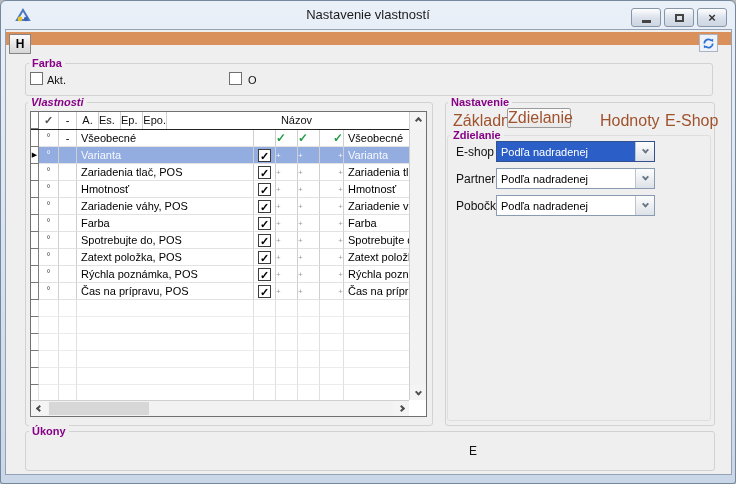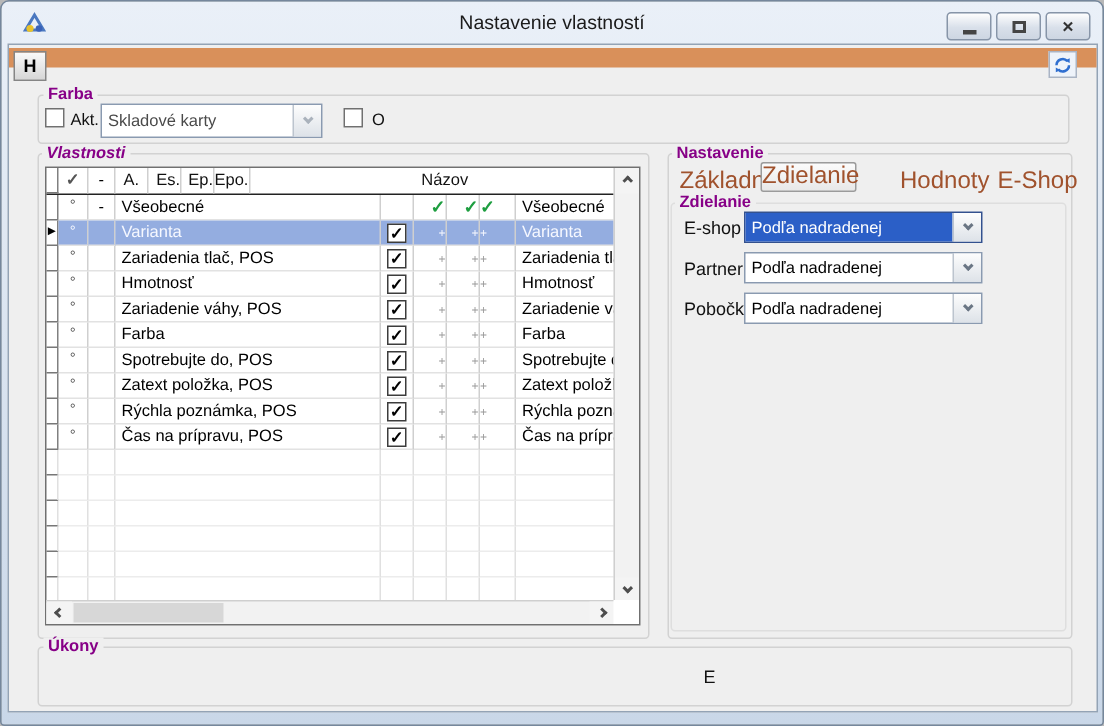--- a/index.html
+++ b/index.html
@@ -67,22 +67,22 @@
   .thead { height:18px; line-height:17px; border-bottom:1px solid #222; }
   .c { border-right:1px solid #cfcfcf; overflow:hidden; white-space:nowrap; height:100%; }
   .trow .c { border-bottom:1px solid #e2e2e2; }
   .trow.empty .c { border-bottom:1px solid #ececec; border-right:1px solid #e0e0e0; }
   .c.ind { width:8px; border-right:1px solid #808080; border-bottom:1px solid #777 !important;
            font-size:7px; line-height:16px; text-align:center; color:#000; overflow:visible; }
   .c.icn { width:20px; text-align:center; color:#555; }
   .c.mns { width:18px; text-align:center; }
   .c.plc { width:177px; padding-left:4px; }
   .c.a   { width:22px; display:flex; align-items:center; justify-content:center; }
-  .c.es, .c.ep { width:22px; text-align:right; }
-  .c.epo { width:24px; text-align:left; }
+  .c.es, .c.ep { width:22px; text-align:left; }
+  .c.epo { width:24px; text-align:right; }
   .c.nm  { flex:1; padding-left:4px; border-right:none; }
   .hlbl  { text-align:center; padding-left:0 !important; color:#111; }
   .hcheck { color:#8e8e8e; font-weight:bold; }
   .cbx { display:inline-block; width:13px; height:13px; background:#fff; border:1px solid #3c3c3c;
          font-size:11px; font-weight:bold; line-height:12px; text-align:center; color:#000; }
   .gcheck { color:#1e9e40; font-weight:bold; font-size:12px; }
   .dotc { color:#9a9a9a; font-size:8px; line-height:17px; }
   .trow.sel .c:not(.ind) { background:#94ade0; color:#f6f8ff; }
   .trow.sel .dotc { color:#dfe6f5; }
   .mark { font-size:10px; }
@@ -146,26 +146,20 @@
       <path d="M2.5 7a4.5 4.5 0 0 1 7.8-3" fill="none" stroke="#2f6fd0" stroke-width="1.8"></path>
       <path d="M2 12 L2 8.6 L5.4 10.5 Z" fill="#2f6fd0"></path>
       <path d="M12 2 L12 5.4 L8.6 3.5 Z" fill="#2f6fd0"></path>
     </svg>
   </button>
 
   <div class="grp" style="left:24px; top:62px; width:688px; height:33px;"></div>
   <span class="grp-label" style="left:28px; top:56px; color:#870087;">Farba</span>
   <span class="checkbox" style="left:29px; top:71px;"></span>
   <span class="cb-label" style="left:46px; top:73px;">Akt.</span>
-  <div class="combo disabled" style="left:66px; top:68px; width:148px; height:23px;">
-    <span class="val">Skladové karty</span>
-    <span class="dbtn">
-        <span class="chev lt down"></span>
-      </span>
-  </div>
   <span class="checkbox" style="left:228px; top:71px;"></span>
   <span class="cb-label" style="left:247px; top:73px;">O</span>
 
   <div class="grp" style="left:24px; top:101px; width:408px; height:324px;"></div>
   <span class="grp-label" style="left:27px; top:95px; color:#870087;font-style:italic;">Vlastnosti</span>
 
   <div class="table">
     <div class="thead">
       <span class="c ind"></span>
       <span class="c icn hcheck">✓</span>

